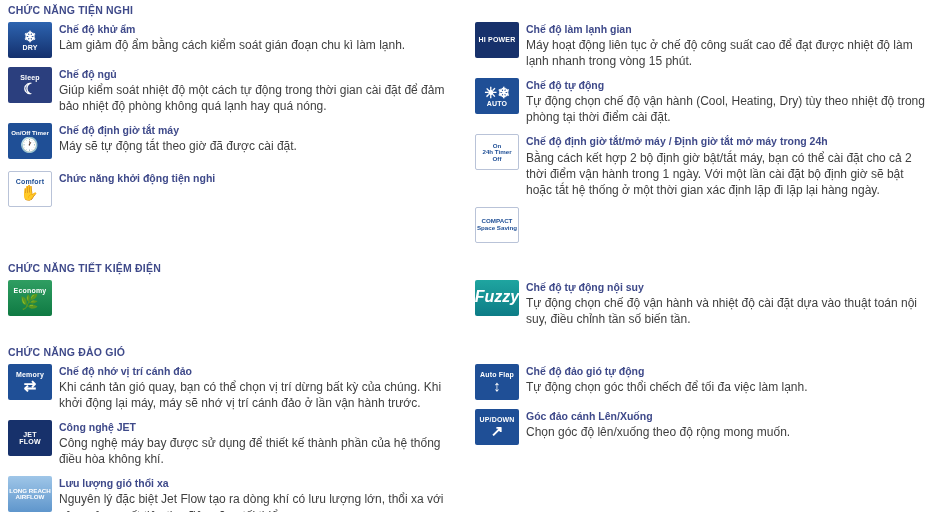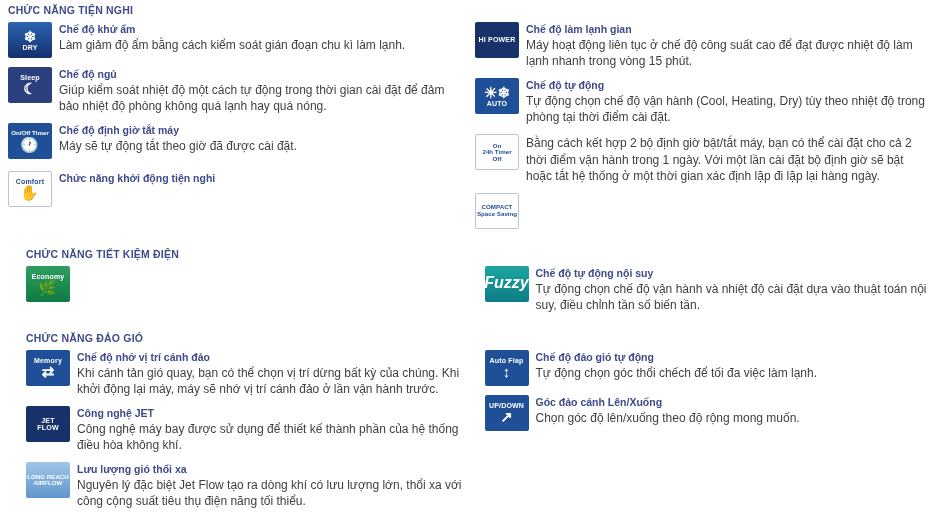--- a/index.html
+++ b/index.html
@@ -77,21 +77,21 @@
     line-height: 1.15;
   }
   .f-desc {
     font-size: 12px;
     line-height: 1.34;
     color: #3f3f3f;
     margin: 0;
     max-width: 405px;
   }
   .group { margin-bottom: 4px; }
-  .gap-a { margin-top: 10px; padding-left: 18px; }
+  .gap-a { margin-top: 10px; }
   .sm { font-size: 6.2px; }
 </style>
 </head>
 <body>
 
 <div class="page">
 
   <div class="group">
     <div class="section-title">CHỨC NĂNG TIỆN NGHI</div>
     <div class="cols">
@@ -164,20 +164,21 @@
           </div>
         </div>
 
         <div class="feature">
           <div class="icon ic-white">
             <span class="sm">On</span>
             <span class="sm">24h Timer</span>
             <span class="sm">Off</span>
           </div>
           <div class="body">
+            <div class="f-title">Chế độ định giờ tắt/mở máy / Định giờ tắt mở máy trong 24h</div>
             <div class="f-desc">Bằng cách kết hợp 2 bộ định giờ bật/tắt máy, bạn có thể cài đặt cho cả 2 thời điểm vận hành trong 1 ngày. Với một lần cài đặt bộ định giờ sẽ bật hoặc tắt hệ thống ở một thời gian xác định lặp đi lặp lại hàng ngày.</div>
           </div>
         </div>
 
         <div class="feature">
           <div class="icon ic-white">
             <span class="sm">COMPACT</span>
             <span class="sm">Space Saving</span>
           </div>
         </div>

